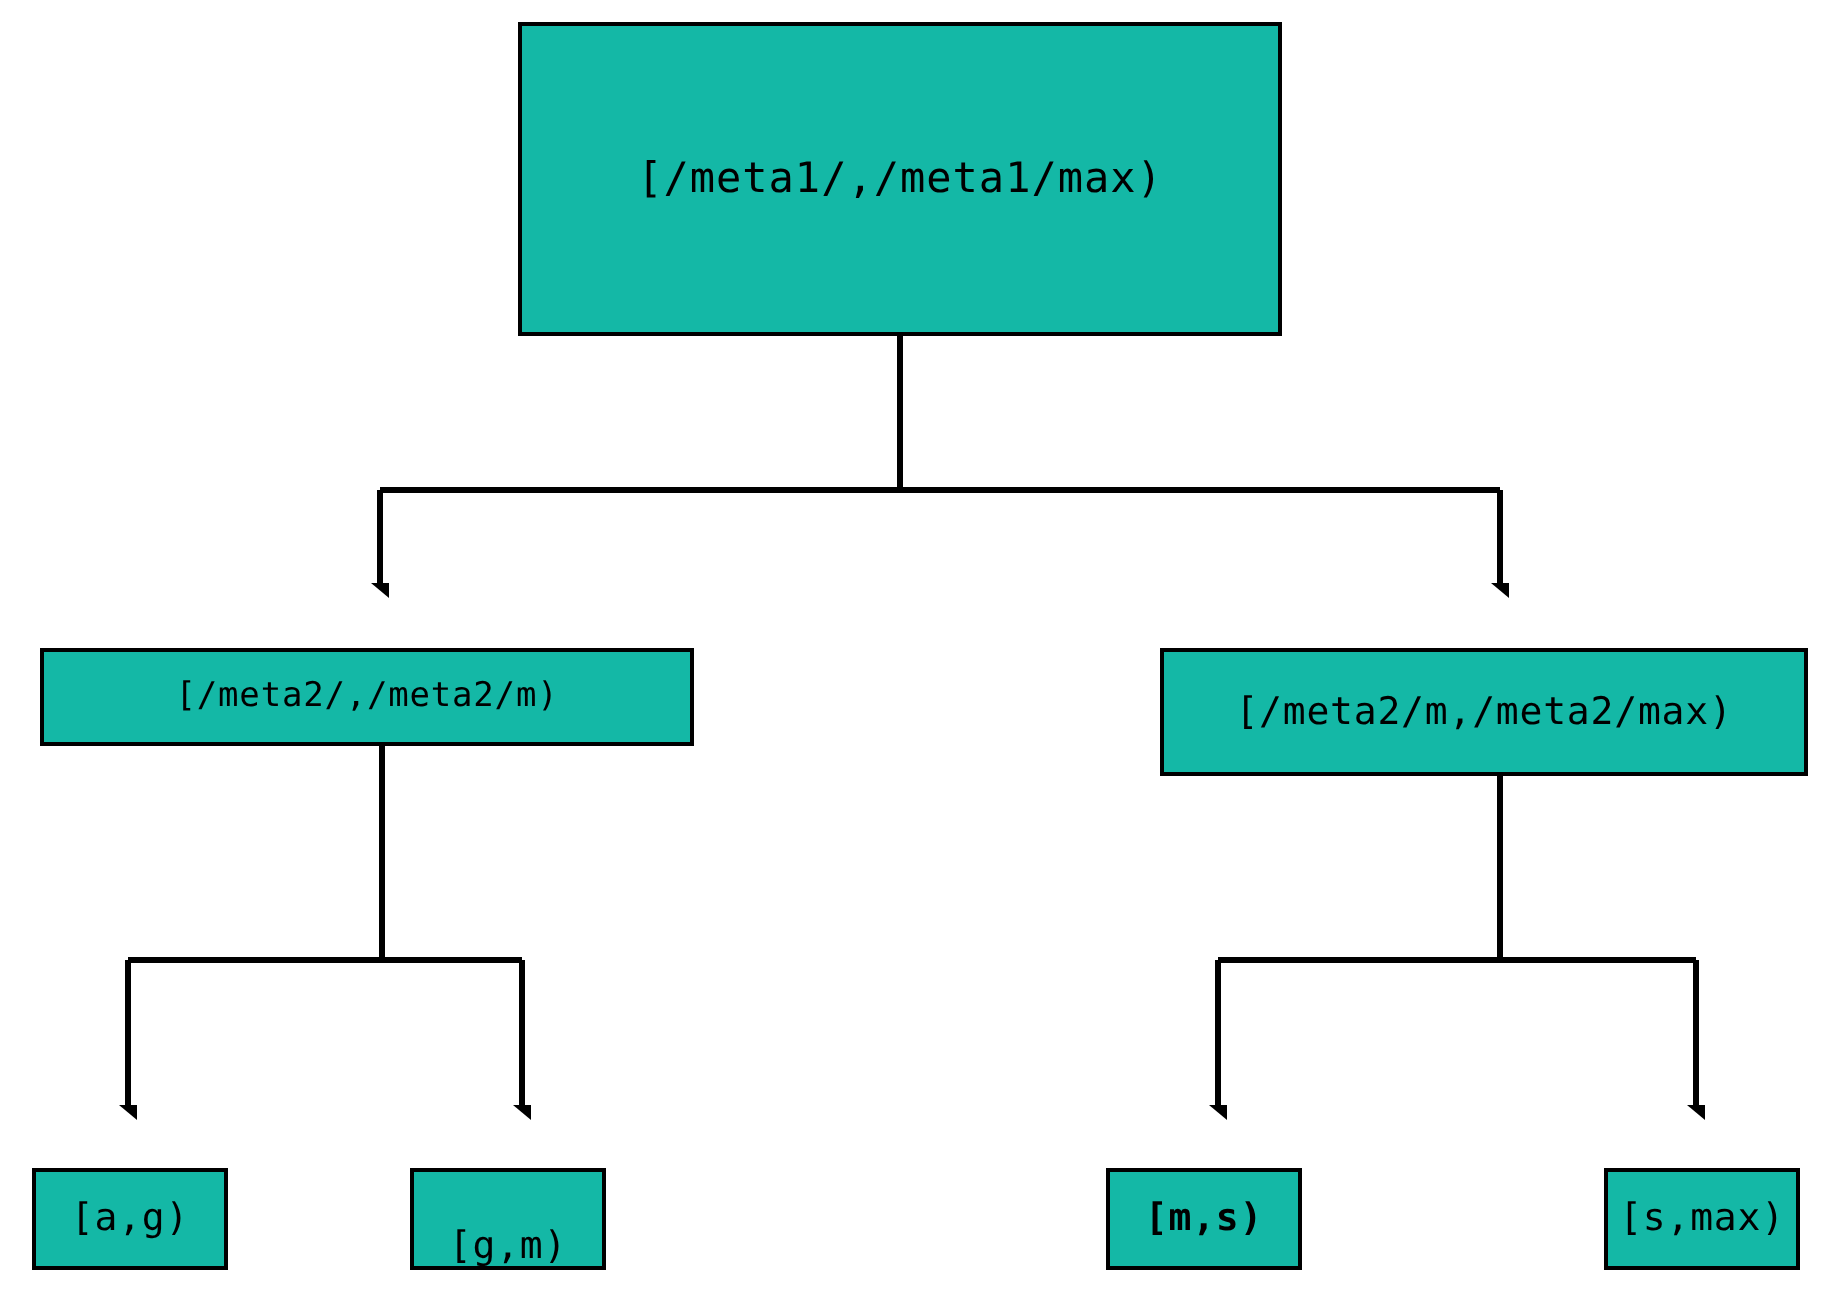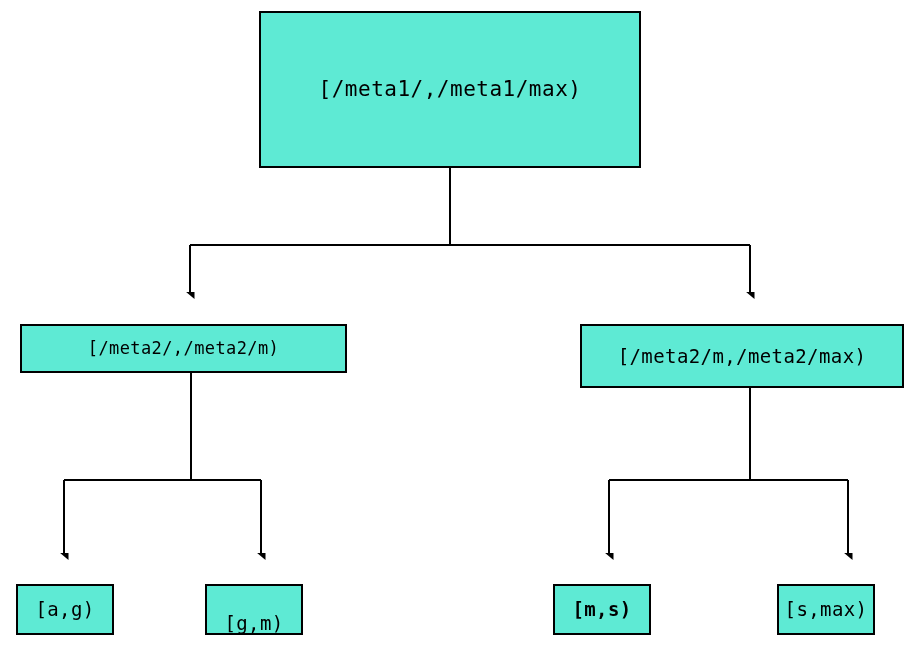--- a/index.html
+++ b/index.html
@@ -23,21 +23,21 @@
   #diagram-svg {
     position: absolute;
     left: 0;
     top: 0;
     width: 912px;
     height: 652px;
   }
   .node {
     position: absolute;
     box-sizing: border-box;
-    background: #5eead4;
+    background: #14b8a6;
     border: 2px solid #000000;
     display: flex;
     align-items: center;
     justify-content: center;
     text-align: center;
     white-space: pre;
     line-height: 1;
   }
   .node-label {
     display: block;
@@ -70,21 +70,21 @@
   .node-leaf {
     top: 584px;
     width: 98px;
     height: 51px;
     font-size: 19px;
     letter-spacing: 0.4px;
   }
   .node-leaf-1 { left: 16px; }
   .node-leaf-2 { left: 205px; align-items: flex-end; }
   .node-leaf-3 { left: 553px; font-weight: bold; }
-  .node-leaf-4 { left: 777px; }
+  .node-leaf-4 { left: 802px; }
 </style>
 </head>
 <body>
 
 <div id="diagram-canvas">
 
   <svg id="diagram-svg" viewBox="0 0 912 652" xmlns="http://www.w3.org/2000/svg">
     <defs>
       <marker id="arrowhead" markerWidth="9" markerHeight="9" refX="0.5" refY="4.5" orient="auto" markerUnits="userSpaceOnUse">
         <polygon points="-7.5,0 7.5,0 0,9" fill="#000000"></polygon>

